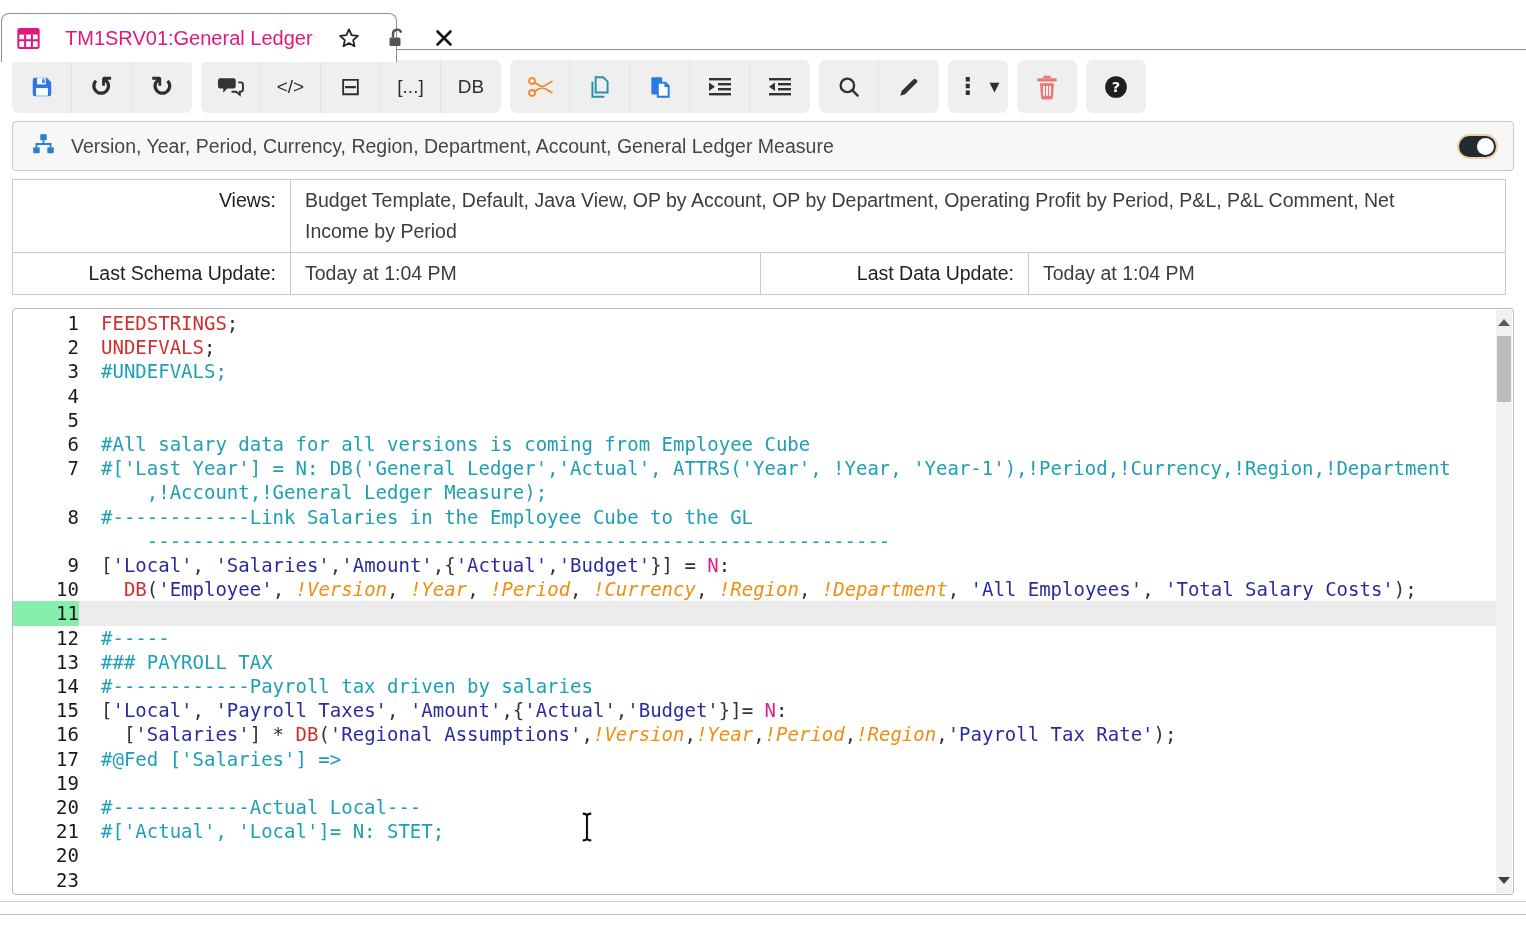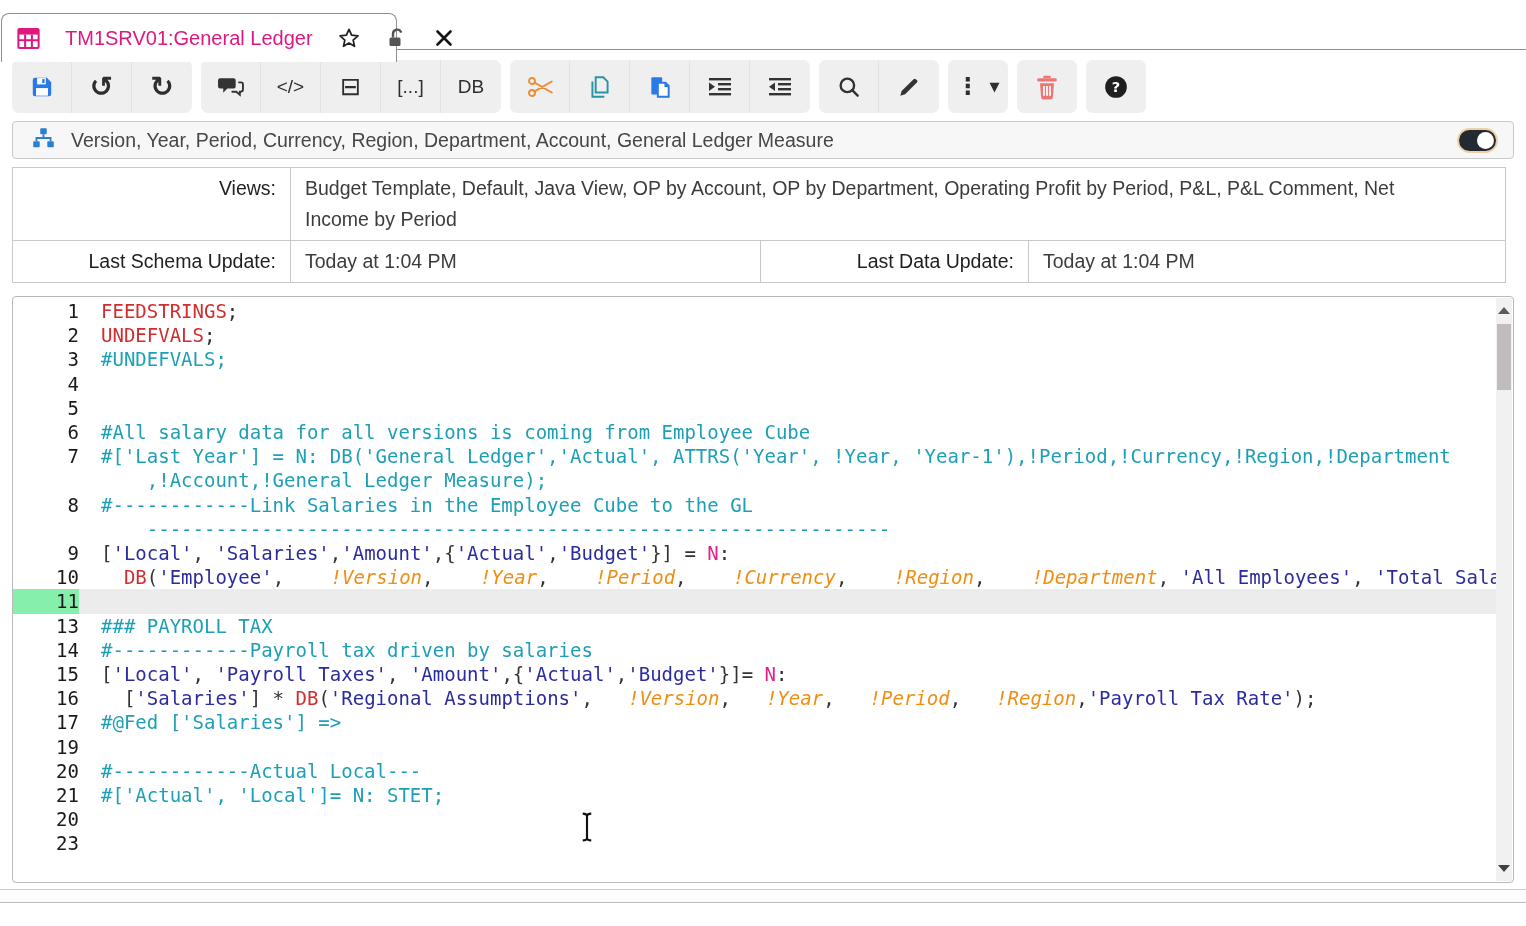--- a/index.html
+++ b/index.html
@@ -18,21 +18,21 @@
   
   .toolbar{display:flex;gap:9px;margin:10px 12px 0 12px;}
   .tb-group{display:flex;background:#efefef;border-radius:7px;overflow:hidden;}
   .tb-btn{min-width:60px;height:53px;display:flex;align-items:center;justify-content:center;
           border-right:1px solid #e2e2e2;cursor:pointer;box-sizing:border-box;padding:0 6px;}
   .tb-btn:last-child{border-right:none;}
   .tb-label{font-size:19px;color:#2e2e2e;}
   .glyph{font-family:"DejaVu Sans",sans-serif;color:#2e2e2e;line-height:1;}
 
   
-  .dimbar{margin:8px 12px 0 12px;height:38px;box-sizing:border-box;border:1px solid #c9c9c9;
+  .dimbar{margin:8px 12px 0 12px;height:50px;box-sizing:border-box;border:1px solid #c9c9c9;
           border-radius:4px;background:#f7f7f7;display:flex;align-items:center;gap:14px;padding:0 17px;}
   .dim-text{font-size:19.5px;color:#464646;}
   .toggle{margin-left:auto;width:37px;height:21px;border-radius:11px;background:#242a31;position:relative;
           box-shadow:0 0 0 2px rgba(226,160,66,.45);cursor:pointer;}
   .toggle-knob{position:absolute;right:2px;top:2px;width:17px;height:17px;border-radius:50%;background:#fff;}
 
   
   .infotable{width:1494px;margin:8px 12px 0 12px;border-collapse:collapse;table-layout:fixed;
              font-size:19.5px;color:#3c3c3c;}
   .infotable td{border:1px solid #c9c9c9;padding:5px 14px;line-height:31px;vertical-align:top;}
@@ -46,21 +46,21 @@
   .code-scroll{position:absolute;left:0;right:17px;top:0;bottom:0;overflow:hidden;padding-top:2px;}
   .crow{display:flex;line-height:24.2px;min-height:24.2px;}
   .crow .ln{flex:none;width:66px;text-align:right;color:#191919;}
   .crow .ct{flex:1;padding-left:22px;white-space:pre;color:var(--syn-p,#333);}
   .crow.hl{background:#ececec;}
   .crow.hl .ln{background:#86efac;}
   .t-c{color:var(--syn-c,#1d9fb5);}
   .t-k{color:var(--syn-k,#d02e2e);}
   .t-s{color:var(--syn-s,#2b2ba0);}
   .t-n{color:var(--syn-n,#e0218a);}
-  .t-d{color:var(--syn-d,#ef8e12);font-style:italic;margin-left:35px;}
+  .t-d{color:var(--syn-d,#ef8e12);font-style:italic;}
   .t-p{color:var(--syn-p,#333);}
 
   
   .vscroll{position:absolute;top:1px;right:1px;bottom:1px;width:16px;background:#f1f1f1;}
   .sb-up{position:absolute;left:2px;top:9px;width:0;height:0;
          border-left:6px solid transparent;border-right:6px solid transparent;border-bottom:7px solid #5a5a5a;}
   .sb-down{position:absolute;left:2px;bottom:9px;width:0;height:0;
          border-left:6px solid transparent;border-right:6px solid transparent;border-top:7px solid #3c4148;}
   .sb-thumb{position:absolute;left:1px;top:26px;width:14px;height:66px;background:#c0bcbc;}
 
@@ -339,20 +339,24 @@
         </div>
         <div class="crow">
           <span class="ln">10</span>
           <span class="ct"><span class="t-p">  </span><span class="t-k">DB</span><span class="t-p">(</span><span class="t-s">'Employee'</span><span class="t-p">, </span><span class="t-d">!Version</span><span class="t-p">, </span><span class="t-d">!Year</span><span class="t-p">, </span><span class="t-d">!Period</span><span class="t-p">, </span><span class="t-d">!Currency</span><span class="t-p">, </span><span class="t-d">!Region</span><span class="t-p">, </span><span class="t-d">!Department</span><span class="t-p">, </span><span class="t-s">'All Employees'</span><span class="t-p">, </span><span class="t-s">'Total Salary Costs'</span><span class="t-p">);</span></span>
         </div>
         <div class="crow hl">
           <span class="ln">11</span>
           <span class="ct"></span>
         </div>
         <div class="crow">
+          <span class="ln">12</span>
+          <span class="ct"><span class="t-c">#-----</span></span>
+        </div>
+        <div class="crow">
           <span class="ln">13</span>
           <span class="ct"><span class="t-c">### PAYROLL TAX</span></span>
         </div>
         <div class="crow">
           <span class="ln">14</span>
           <span class="ct"><span class="t-c">#------------Payroll tax driven by salaries</span></span>
         </div>
         <div class="crow">
           <span class="ln">15</span>
           <span class="ct"><span class="t-p">[</span><span class="t-s">'Local'</span><span class="t-p">, </span><span class="t-s">'Payroll Taxes'</span><span class="t-p">, </span><span class="t-s">'Amount'</span><span class="t-p">,{</span><span class="t-s">'Actual'</span><span class="t-p">,</span><span class="t-s">'Budget'</span><span class="t-p">}]= </span><span class="t-n">N</span><span class="t-p">:</span></span>

